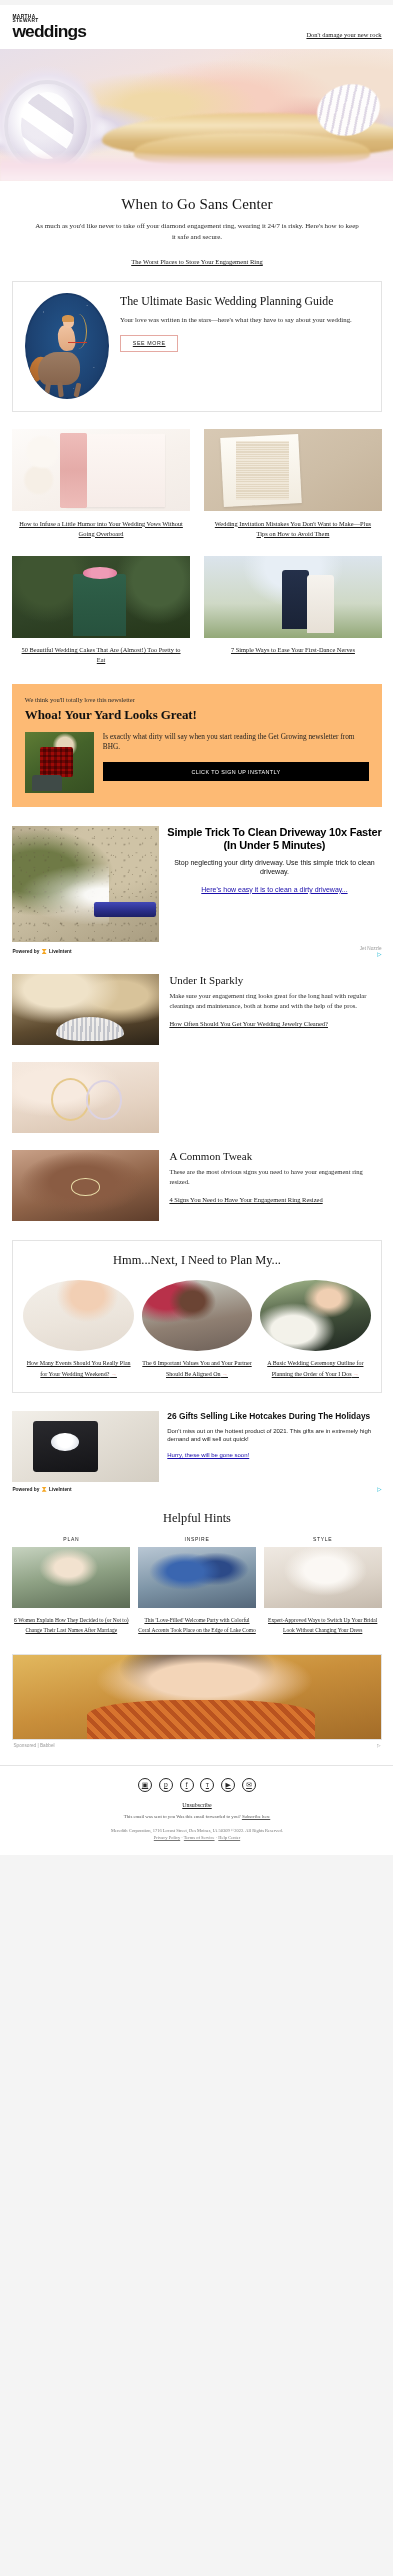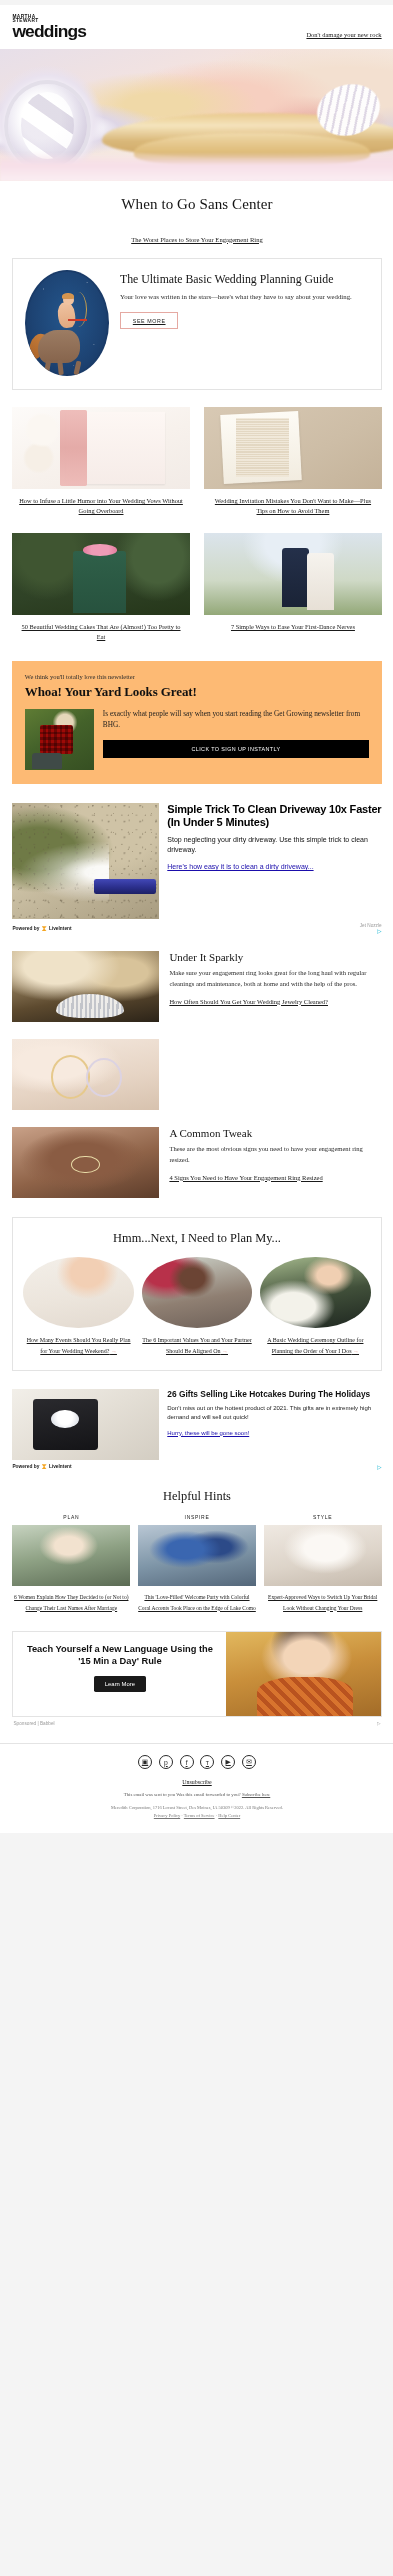--- a/index.html
+++ b/index.html
@@ -307,21 +307,21 @@
   .adimg .nozzle {
     position:absolute; right:2%; bottom:22%; width:62px; height:14.6px;
     background:linear-gradient(180deg,#4248b7 0%, #2b2f8c 55%, #1d2066 100%);
     border-radius:2.3px;
   }
   .adimg .spray {
     position:absolute; left:4%; bottom:16%; width:62%; height:52%;
     background:radial-gradient(ellipse at 92% 52%, rgba(255,255,255,.92) 0 14%, rgba(255,255,255,.45) 36%, rgba(255,255,255,0) 70%);
     filter:blur(0.6px);
   }
-  .adtxt { flex:1; }
+  .adtxt { flex:1;text-align:center; }
   .adtxt h3 {
     margin:0 0 5.6px 0; font-family:"Liberation Sans", sans-serif;
     font-size:11px; font-weight:bold; line-height:1.18; color:#000; letter-spacing:-0.2px;
   }
   .adtxt p {
     margin:0 0 6.8px 0; font-family:"Liberation Sans", sans-serif;
     font-size:7px; line-height:1.38; color:#111;
   }
   .adtxt a.adlink {
     font-family:"Liberation Sans", sans-serif; font-size:7px; line-height:1.38;
@@ -553,20 +553,21 @@
     <div class="bg"></div>
     <div class="band"></div>
     <div class="band2"></div>
     <div class="solit"></div>
     <div class="pave"></div>
     <div class="blushrow"></div>
   </div>
 
   <div class="lead">
     <h1>When to Go Sans Center</h1>
+    <p>As much as you'd like never to take off your diamond engagement ring, wearing it 24/7 is risky. Here's how to keep it safe and secure.</p>
   </div>
   <div class="leadlink">
     <a href="#">The Worst Places to Store Your Engagement Ring</a>
   </div>
 
   <div class="promo">
     <div class="zodiac">
       <div class="tail"></div>
       <div class="horse"></div>
       <div class="leg1"></div>
@@ -608,21 +609,21 @@
       <a class="cap" href="#">7 Simple Ways to Ease Your First-Dance Nerves</a>
     </div>
   </div>
 
   <div class="bhg">
     <p class="kicker">We think you'll totally love this newsletter</p>
     <h2>Whoa! Your Yard Looks Great!</h2>
     <div class="bhgrow">
       <div class="bhgimg"></div>
       <div class="bhgtxt">
-        <p>Is exactly what people will say when you start reading the Get Growing newsletter from BHG.</p>
+        <p>Is exactly what dirty will say when you start reading the Get Growing newsletter from BHG.</p>
         <a class="bhgbtn" href="#">CLICK TO SIGN UP INSTANTLY</a>
       </div>
     </div>
   </div>
 
   <div class="adblock">
     <div class="adrow">
       <div class="adimg">
         <div class="grit"></div>
         <div class="spray"></div>
@@ -724,24 +725,20 @@
       <div class="hcol">
         <div class="hlabel">STYLE</div>
         <div class="hthumb h3i"></div>
         <a href="#">Expert-Approved Ways to Switch Up Your Bridal Look Without Changing Your Dress</a>
       </div>
     </div>
   </div>
 
   <div class="langad">
     <div class="langrow">
-      <div class="langleft">
-        <h3>Teach Yourself a New Language Using the '15 Min a Day' Rule</h3>
-        <a class="langbtn" href="#">Learn More</a>
-      </div>
       <div class="langimg"></div>
     </div>
   </div>
   <div class="sponsored">
     <span>Sponsored | Babbel</span>
     <span class="adx">▷</span>
   </div>
 
   <div class="footer">
     <div class="social">

